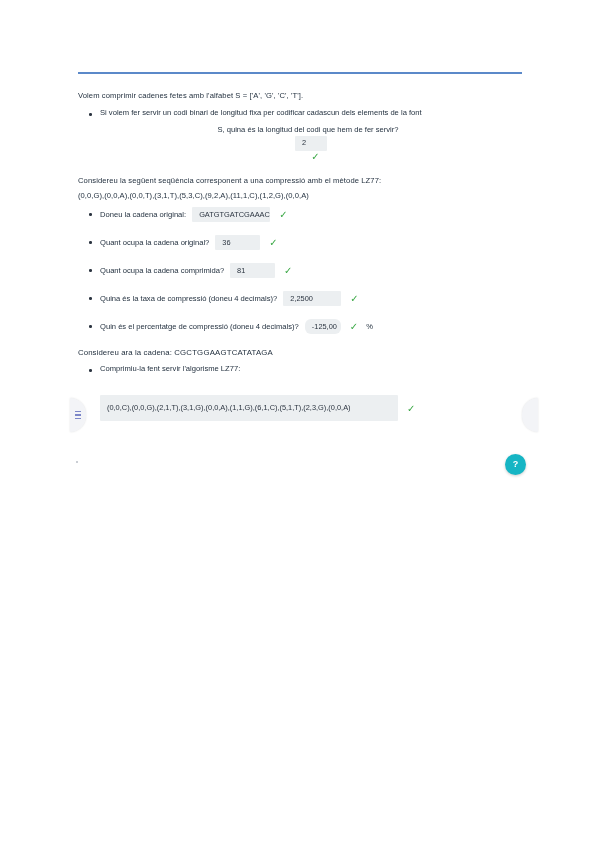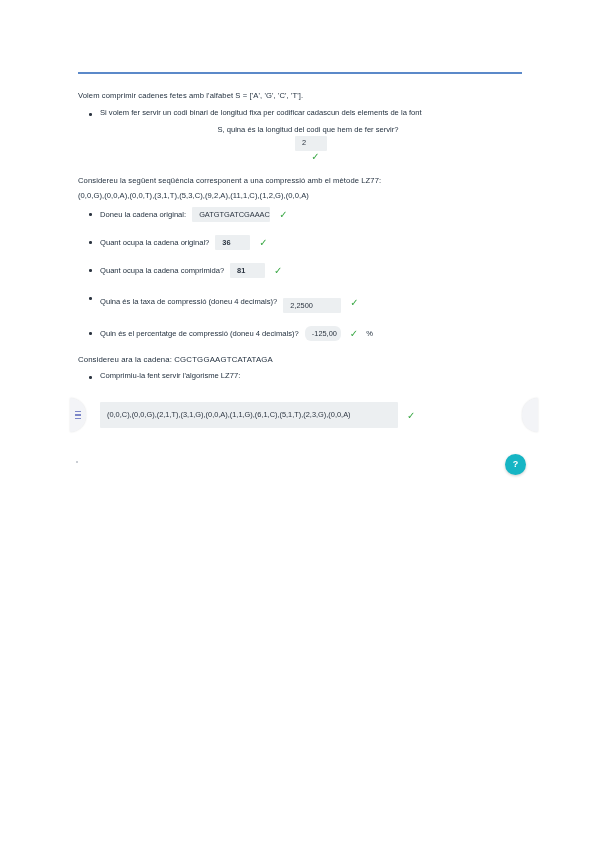--- a/index.html
+++ b/index.html
@@ -118,22 +118,22 @@
     padding: 0 7px;
     font-size: 7.4px;
     color: #2b3440;
     font-family: "Liberation Sans", sans-serif;
     box-sizing: border-box;
     overflow: hidden;
     white-space: nowrap;
   }
 
   .answer-box.w-small  { width: 32px; }
-  .answer-box.w-num    { width: 35px; font-weight: bold; }
-  .answer-box.w-dec    { width: 58px; margin-top: 7px; }
+  .answer-box.w-num    { width: 45px; }
+  .answer-box.w-dec    { width: 58px; }
   .answer-box.w-pct    { width: 36px; border-radius: 6px; }
   .answer-box.w-string { width: 78px; }
   .answer-box.w-wide   { width: 298px; height: 26px; align-items: center; }
 
   .check {
     display: inline-block;
     margin-left: 9px;
     color: #3aa845;
     font-size: 10px;
     line-height: 1;

